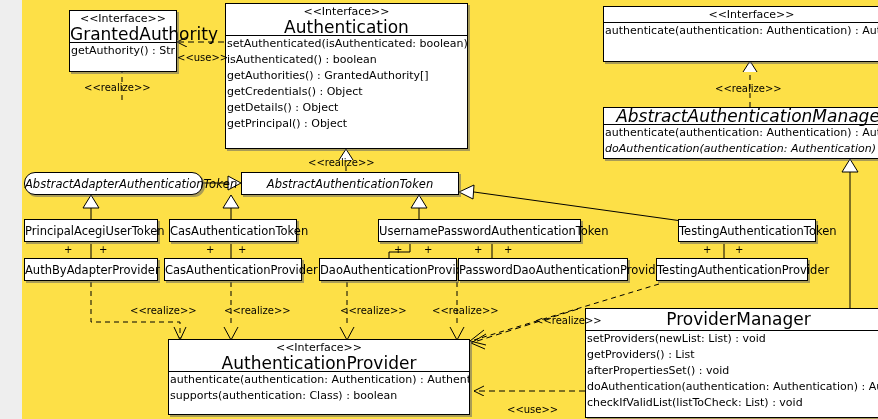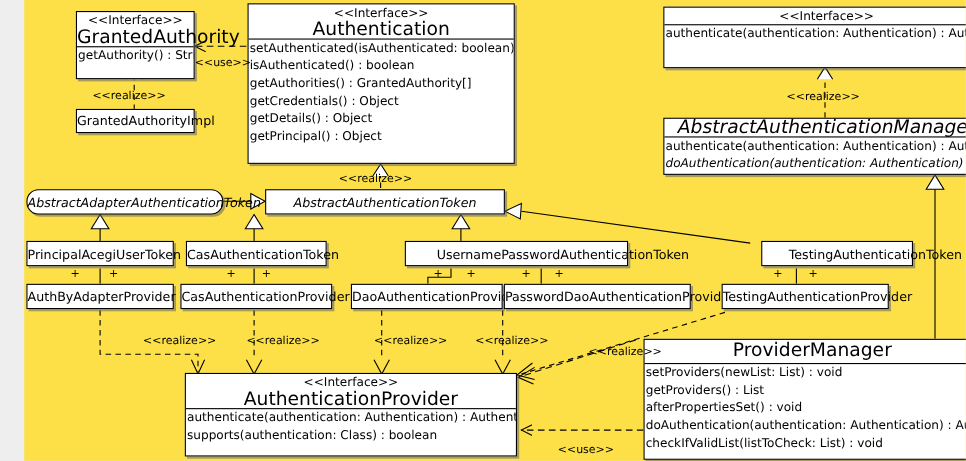--- a/index.html
+++ b/index.html
@@ -224,21 +224,20 @@
     <div class="hdr">
       <div class="stereo">&lt;&lt;Interface&gt;&gt;</div>
       <div class="cname">GrantedAuthority</div>
     </div>
     <div class="sep"></div>
     <div class="members">
       <div class="member">getAuthority() : String</div>
     </div>
   </div>
 
-  <div class="simplebox" style="left:47px; top:99px; width:108px; height:22px; line-height:21px;">GrantedAuthorityImpl</div>
 
   <div class="umlbox" style="left:203px; top:3px; width:243px; height:146px;">
     <div class="hdr">
       <div class="stereo">&lt;&lt;Interface&gt;&gt;</div>
       <div class="cname">Authentication</div>
     </div>
     <div class="sep"></div>
     <div class="members">
       <div class="member">setAuthenticated(isAuthenticated: boolean) : void</div>
       <div class="member">isAuthenticated() : boolean</div>
@@ -271,23 +270,23 @@
   </div>
 
   <div class="simplebox abstract" style="left:2px; top:172px; width:179px; height:23px; line-height:22px;border-radius:11px;">AbstractAdapterAuthenticationToken</div>
 
   <div class="simplebox abstract" style="left:219px; top:172px; width:218px; height:23px; line-height:22px;">AbstractAuthenticationToken</div>
 
   <div class="simplebox" style="left:147px; top:219px; width:128px; height:23px; line-height:22px;">CasAuthenticationToken</div>
 
   <div class="simplebox" style="left:2px; top:219px; width:134px; height:23px; line-height:22px;">PrincipalAcegiUserToken</div>
 
-  <div class="simplebox" style="left:346px; top:219px; width:203px; height:23px; line-height:22px;padding-left:28px;">UsernamePasswordAuthenticationToken</div>
-
-  <div class="simplebox" style="left:670px; top:219px; width:138px; height:23px; line-height:22px;padding-left:24px;">TestingAuthenticationToken</div>
+  <div class="simplebox" style="left:356px; top:219px; width:203px; height:23px; line-height:22px;">UsernamePasswordAuthenticationToken</div>
+
+  <div class="simplebox" style="left:656px; top:219px; width:138px; height:23px; line-height:22px;">TestingAuthenticationToken</div>
 
   <div class="simplebox" style="left:2px; top:258px; width:134px; height:23px; line-height:22px;">AuthByAdapterProvider</div>
 
   <div class="simplebox" style="left:142px; top:258px; width:138px; height:23px; line-height:22px;">CasAuthenticationProvider</div>
 
   <div class="simplebox" style="left:297px; top:258px; width:138px; height:23px; line-height:22px;">DaoAuthenticationProvider</div>
 
   <div class="simplebox" style="left:436px; top:258px; width:170px; height:23px; line-height:22px;">PasswordDaoAuthenticationProvider</div>
 
   <div class="simplebox" style="left:634px; top:258px; width:152px; height:23px; line-height:22px;">TestingAuthenticationProvider</div>

